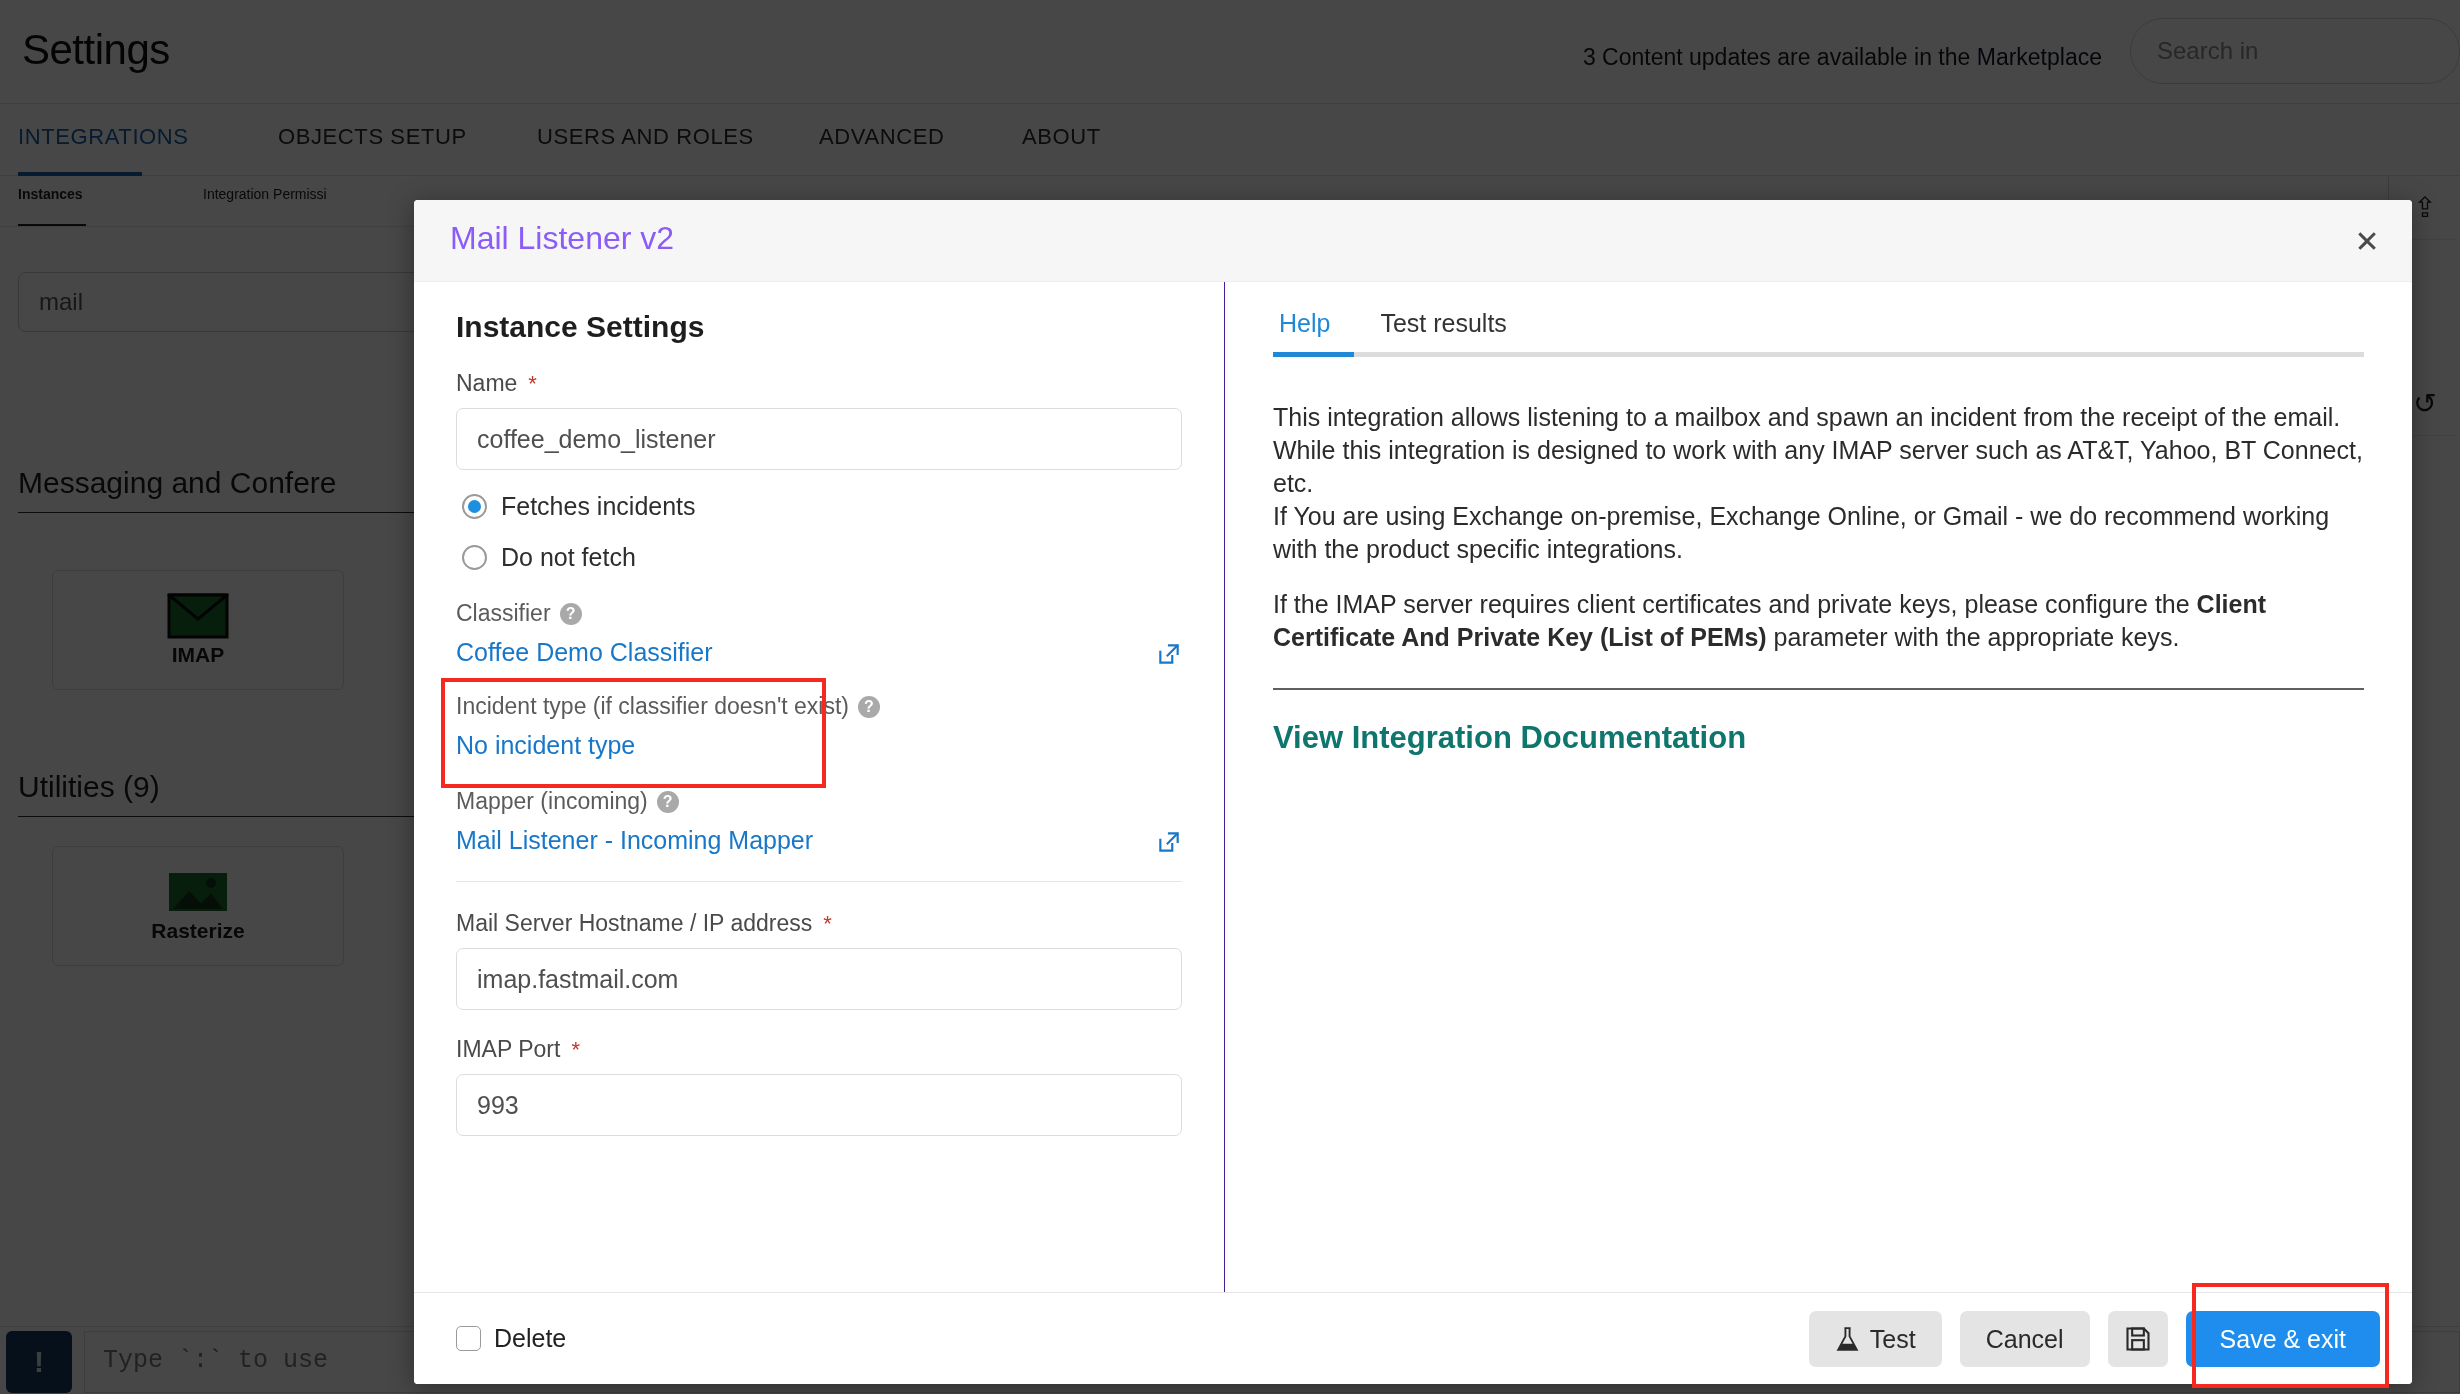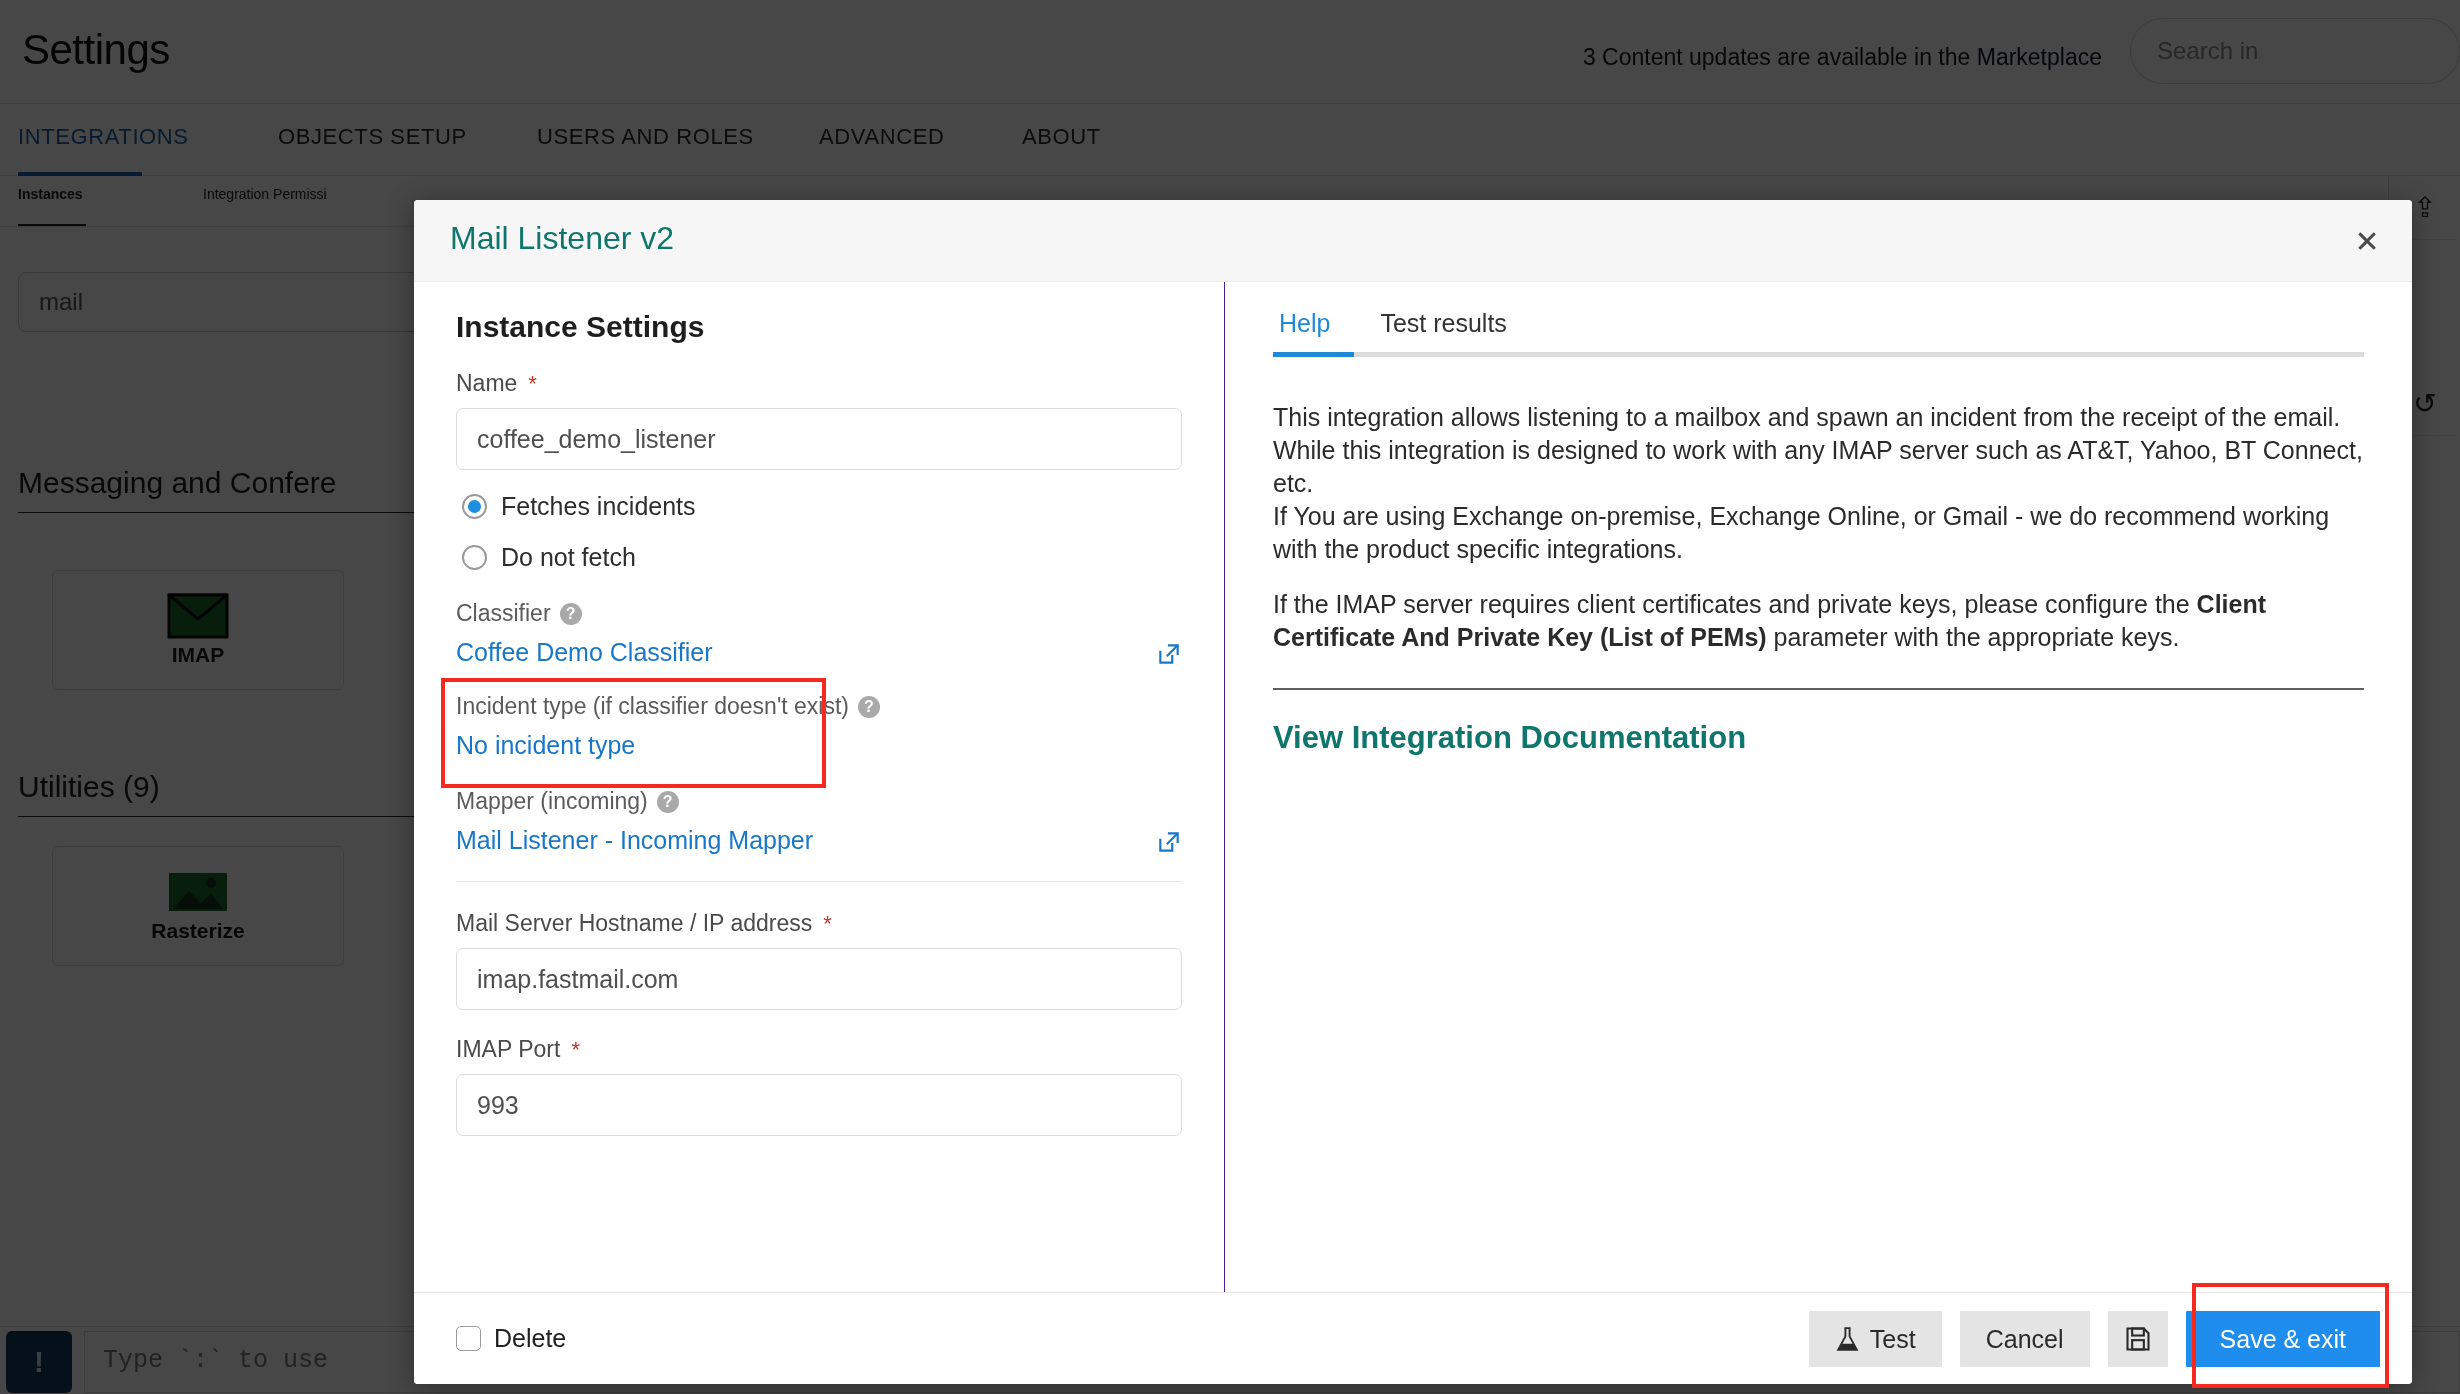--- a/index.html
+++ b/index.html
@@ -152,21 +152,21 @@
     display: flex; flex-direction: column;
   }
   .modal-header {
     position: relative;
     height: 82px; flex: 0 0 82px;
     background: #f6f6f6;
     border-bottom: 1px solid #ededed;
   }
   .modal-title {
     position: absolute; left: 36px; top: 20px;
-    font-size: 32px; color: #0f766e; font-weight: 400;
+    font-size: 32px; color: #8b5cf6; font-weight: 400;
   }
   .modal-close {
     position: absolute; right: 22px; top: 18px;
     width: 46px; height: 46px;
     display: flex; align-items: center; justify-content: center;
     font-size: 30px; color: #4a4a4a; cursor: pointer;
     background: none; border: none; font-family: "Liberation Sans", sans-serif;
   }
 
   .modal-body { flex: 1 1 auto; display: flex; min-height: 0; position: relative; }
@@ -282,21 +282,21 @@
   }
   .checkbox {
     width: 25px; height: 25px; border-radius: 5px;
     border: 1.5px solid #9b9b9b; background: #fff; cursor: pointer;
   }
   .footer-right {
     position: absolute; right: 32px; top: 0; height: 92px;
     display: flex; align-items: center; gap: 18px;
   }
   .btn {
-    height: 56px; border-radius: 1px; border: none;
+    height: 56px; border-radius: 7px; border: none;
     font-size: 25px; font-family: "Liberation Sans", sans-serif;
     cursor: pointer; display: flex; align-items: center; justify-content: center;
     gap: 10px; padding: 0 26px;
   }
   .btn-grey { background: #e4e4e4; color: #2a2a2a; }
   .btn-icon { background: #e4e4e4; color: #2a2a2a; width: 60px; padding: 0; }
   .btn-primary { background: #1f8ded; color: #fff; padding: 0 34px; }
   .flask-icon { width: 25px; height: 27px; }
   .save-icon { width: 28px; height: 28px; }
   .footer-highlight {

